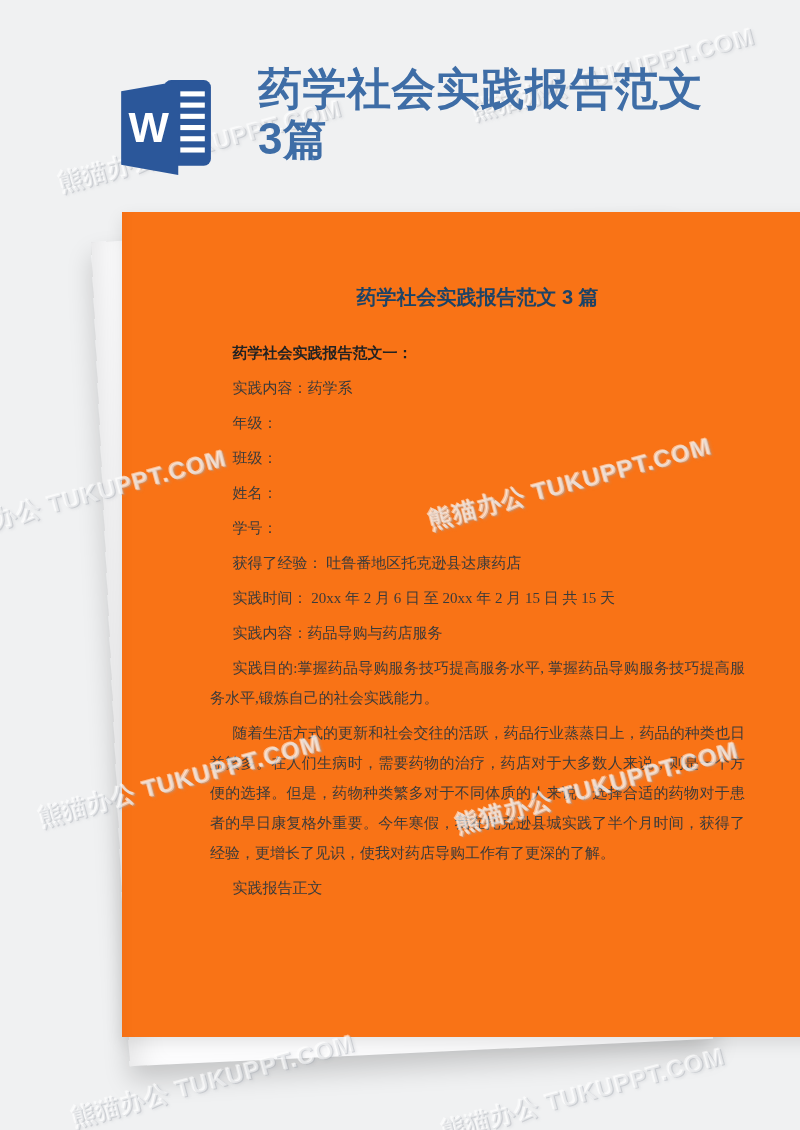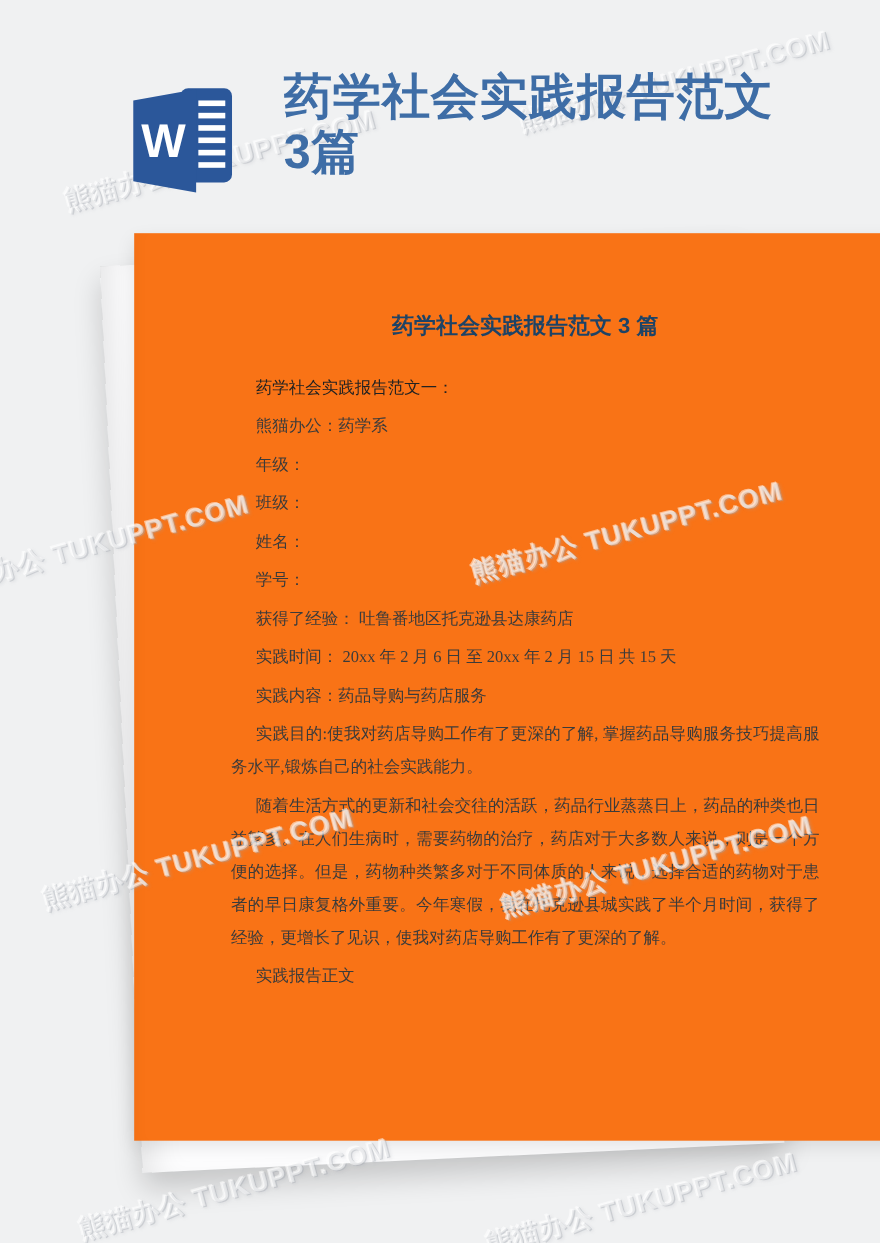--- a/index.html
+++ b/index.html
@@ -73,21 +73,21 @@
   }
   .doc-body p {
     font-family: "Liberation Serif", serif;
     font-size: 15px;
     line-height: 30px;
     margin: 0 0 5px;
     color: #3b3b3b;
     text-indent: 1.5em;
     text-align: justify;
   }
-  .doc-body p.bold { font-weight: normal; color: #222; }
+  .doc-body p.bold { font-weight: bold; color: #222; }
 
   
   .wm {
     position: absolute;
     font-size: 24px;
     font-weight: bold;
     white-space: nowrap;
     letter-spacing: 1px;
     color: rgba(255,255,255,0.50);
     text-shadow: 1px 1px 0 rgba(165,170,177,0.40),
@@ -125,27 +125,27 @@
     <text x="35" y="67" text-anchor="middle" font-size="42" font-weight="bold" fill="#ffffff" font-family="Liberation Sans, sans-serif">W</text>
   </svg>
   <h1 class="header-title">药学社会实践报告范文3篇</h1>
 
   <div class="back-sheet"></div>
 
   <div class="page">
     <h2 class="doc-title">药学社会实践报告范文 3 篇</h2>
     <div class="doc-body">
       <p class="bold">药学社会实践报告范文一：</p>
-      <p>熊猫办公：药学系</p>
+      <p>实践内容：药学系</p>
       <p>年级：</p>
       <p>班级：</p>
       <p>姓名：</p>
       <p>学号：</p>
       <p>获得了经验： 吐鲁番地区托克逊县达康药店</p>
       <p>实践时间： 20xx 年 2 月 6 日 至 20xx 年 2 月 15 日 共 15 天</p>
       <p>实践内容：药品导购与药店服务</p>
-      <p>实践目的:使我对药店导购工作有了更深的了解, 掌握药品导购服务技巧提高服务水平,锻炼自己的社会实践能力。</p>
+      <p>实践目的:掌握药品导购服务技巧提高服务水平, 掌握药品导购服务技巧提高服务水平,锻炼自己的社会实践能力。</p>
       <p>随着生活方式的更新和社会交往的活跃，药品行业蒸蒸日上，药品的种类也日益繁多。在人们生病时，需要药物的治疗，药店对于大多数人来说，则是一个方便的选择。但是，药物种类繁多对于不同体质的人来说，选择合适的药物对于患者的早日康复格外重要。今年寒假，我在托克逊县城实践了半个月时间，获得了经验，更增长了见识，使我对药店导购工作有了更深的了解。</p>
       <p>实践报告正文</p>
     </div>
   </div>
 
 </div>
 
 </body></html>

